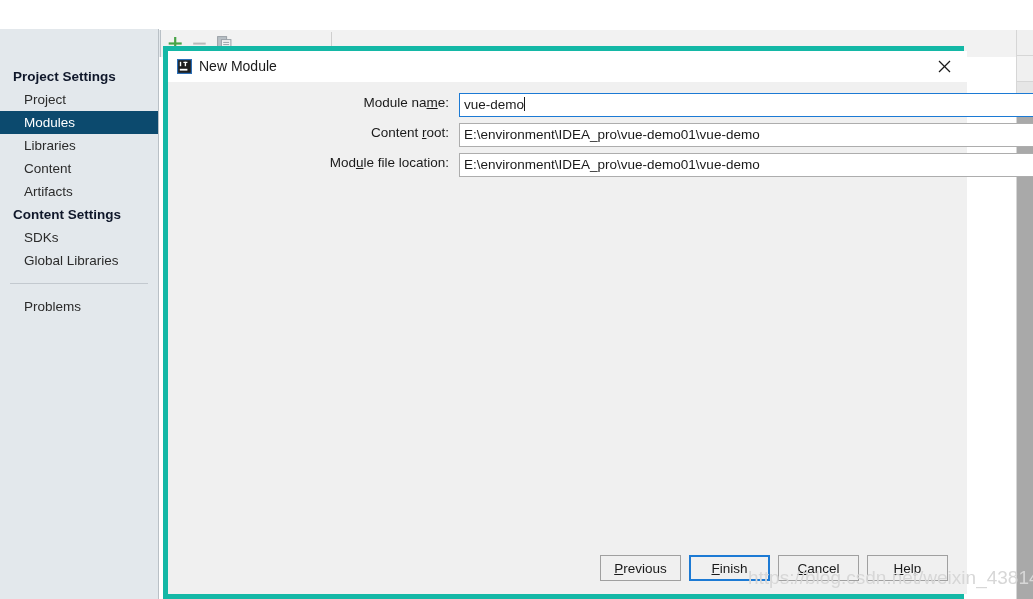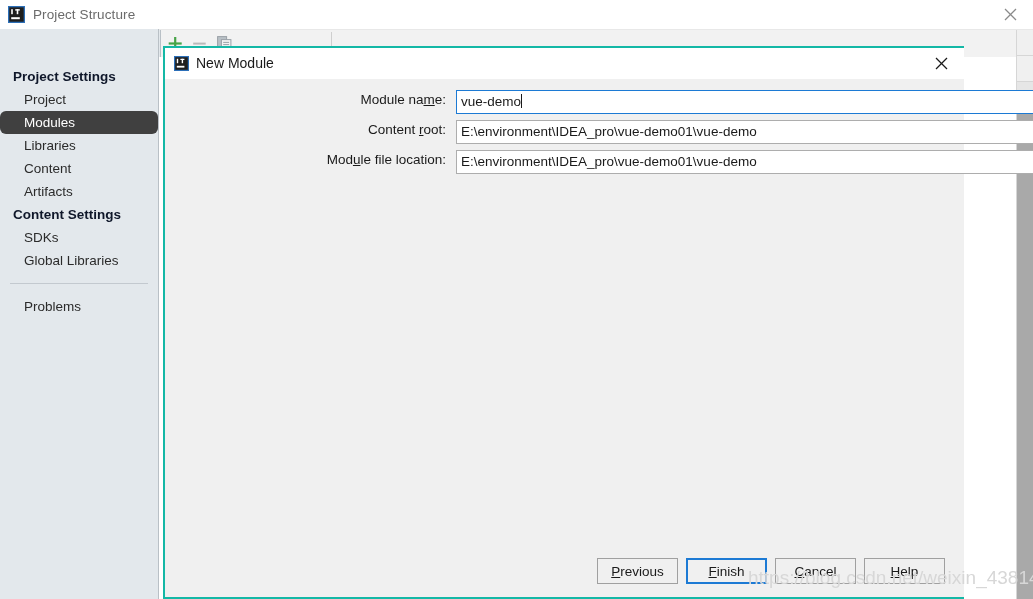--- a/index.html
+++ b/index.html
@@ -101,23 +101,22 @@
     color: #0f172a;
   }
   .sb-item {
     height: 23px;
     line-height: 23px;
     padding-left: 24px;
     font-size: 13.5px;
     color: #2b2b2b;
   }
   .sb-item.selected {
-    background: #404040;
+    background: #0c4a6e;
     color: #ffffff;
-    border-radius: 6px;
   }
   .sb-divider {
     margin: 11px 10px 11px 10px;
     height: 1px;
     background: #c3c9cf;
   }
 
   
   .right-toolbar {
     position: absolute;
@@ -166,21 +165,21 @@
     width: 17px; height: 489px;
     background: #a9a9a9;
   }
 
   
   .dialog {
     position: absolute;
     left: 163px; top: 46px;
     width: 801px; height: 553px;
     background: #be185d;
-    border: 2px solid #14b8a6;
+    border: 5px solid #14b8a6;
   }
   .dlg-titlebar {
     position: absolute;
     left: 0; top: 0;
     width: 799px; height: 31px;
     background: #ffffff;
   }
   .dlg-icon {
     position: absolute;
     left: 9px; top: 8px;
@@ -290,38 +289,20 @@
     letter-spacing: 0px;
     pointer-events: none;
     font-family: "Liberation Sans", sans-serif;
   }
 </style>
 </head>
 <body>
 
 <div id="root">
 
-  <div class="titlebar">
-    <div class="titlebar-ij">
-      <svg width="17" height="17" viewBox="0 0 17 17">
-        <rect x="0.5" y="0.5" width="16" height="16" fill="#1e1e1e" stroke="#2c6fb8" stroke-width="1.6"></rect>
-        <rect x="3.2" y="3.2" width="1.6" height="5" fill="#ffffff"></rect>
-        <rect x="7.2" y="3.2" width="4.6" height="1.4" fill="#ffffff"></rect>
-        <rect x="8.7" y="3.2" width="1.6" height="5" fill="#ffffff"></rect>
-        <rect x="3.2" y="11.2" width="8.6" height="2" fill="#ffffff"></rect>
-      </svg>
-    </div>
-    <div class="titlebar-title">Project Structure</div>
-    <div class="win-close">
-      <svg width="13" height="13" viewBox="0 0 13 13">
-        <line x1="1" y1="1" x2="12" y2="12" stroke="#8a8a8a" stroke-width="1.2"></line>
-        <line x1="12" y1="1" x2="1" y2="12" stroke="#8a8a8a" stroke-width="1.2"></line>
-      </svg>
-    </div>
-  </div>
 
   <div class="navbar">
     <div class="nav-arrow nav-back">
       <svg width="22" height="16" viewBox="0 0 22 16">
         <path d="M8.5 2 L2 8 L8.5 14 L8.5 10.6 L16.5 10.6 L16.5 5.4 L8.5 5.4 Z" fill="#3c91d4"></path>
       </svg>
     </div>
     <div class="nav-arrow nav-fwd">
       <svg width="22" height="16" viewBox="0 0 22 16">
         <path d="M13.5 2 L20 8 L13.5 14 L13.5 10.6 L5.5 10.6 L5.5 5.4 L13.5 5.4 Z" fill="#c2c7cb"></path>

